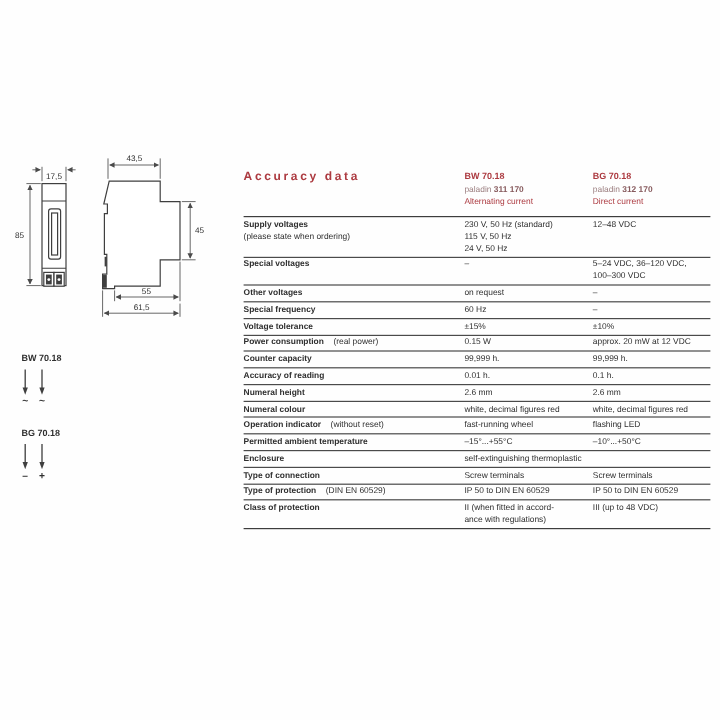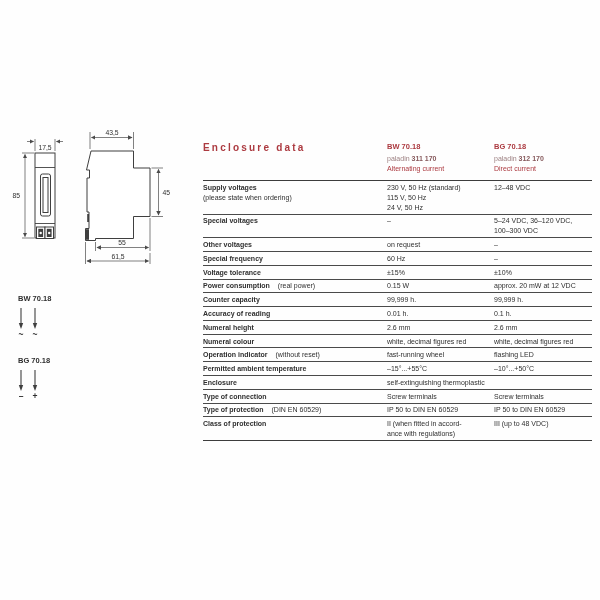--- a/index.html
+++ b/index.html
@@ -137,21 +137,21 @@
     <line x1="5" y1="2" x2="5" y2="18"></line>
     <polygon points="2.8,17 7.2,17 5,23" fill="#3f3f3f"></polygon>
     <line x1="19" y1="2" x2="19" y2="18"></line>
     <polygon points="16.8,17 21.2,17 19,23" fill="#3f3f3f"></polygon>
     <text x="5" y="31" text-anchor="middle">–</text>
     <text x="19" y="31" text-anchor="middle">+</text>
   </svg>
 
   <div class="spec">
     <div class="t-head">
-      <div class="t-title">Enclosure data</div>
+      <div class="t-title">Accuracy data</div>
       <div>
         <div class="p-model">BW 70.18</div>
         <div class="p-series"><span>paladin</span> <span class="num">311 170</span></div>
         <div class="p-current">Alternating current</div>
       </div>
       <div>
         <div class="p-model">BG 70.18</div>
         <div class="p-series"><span>paladin</span> <span class="num">312 170</span></div>
         <div class="p-current">Direct current</div>
       </div>

